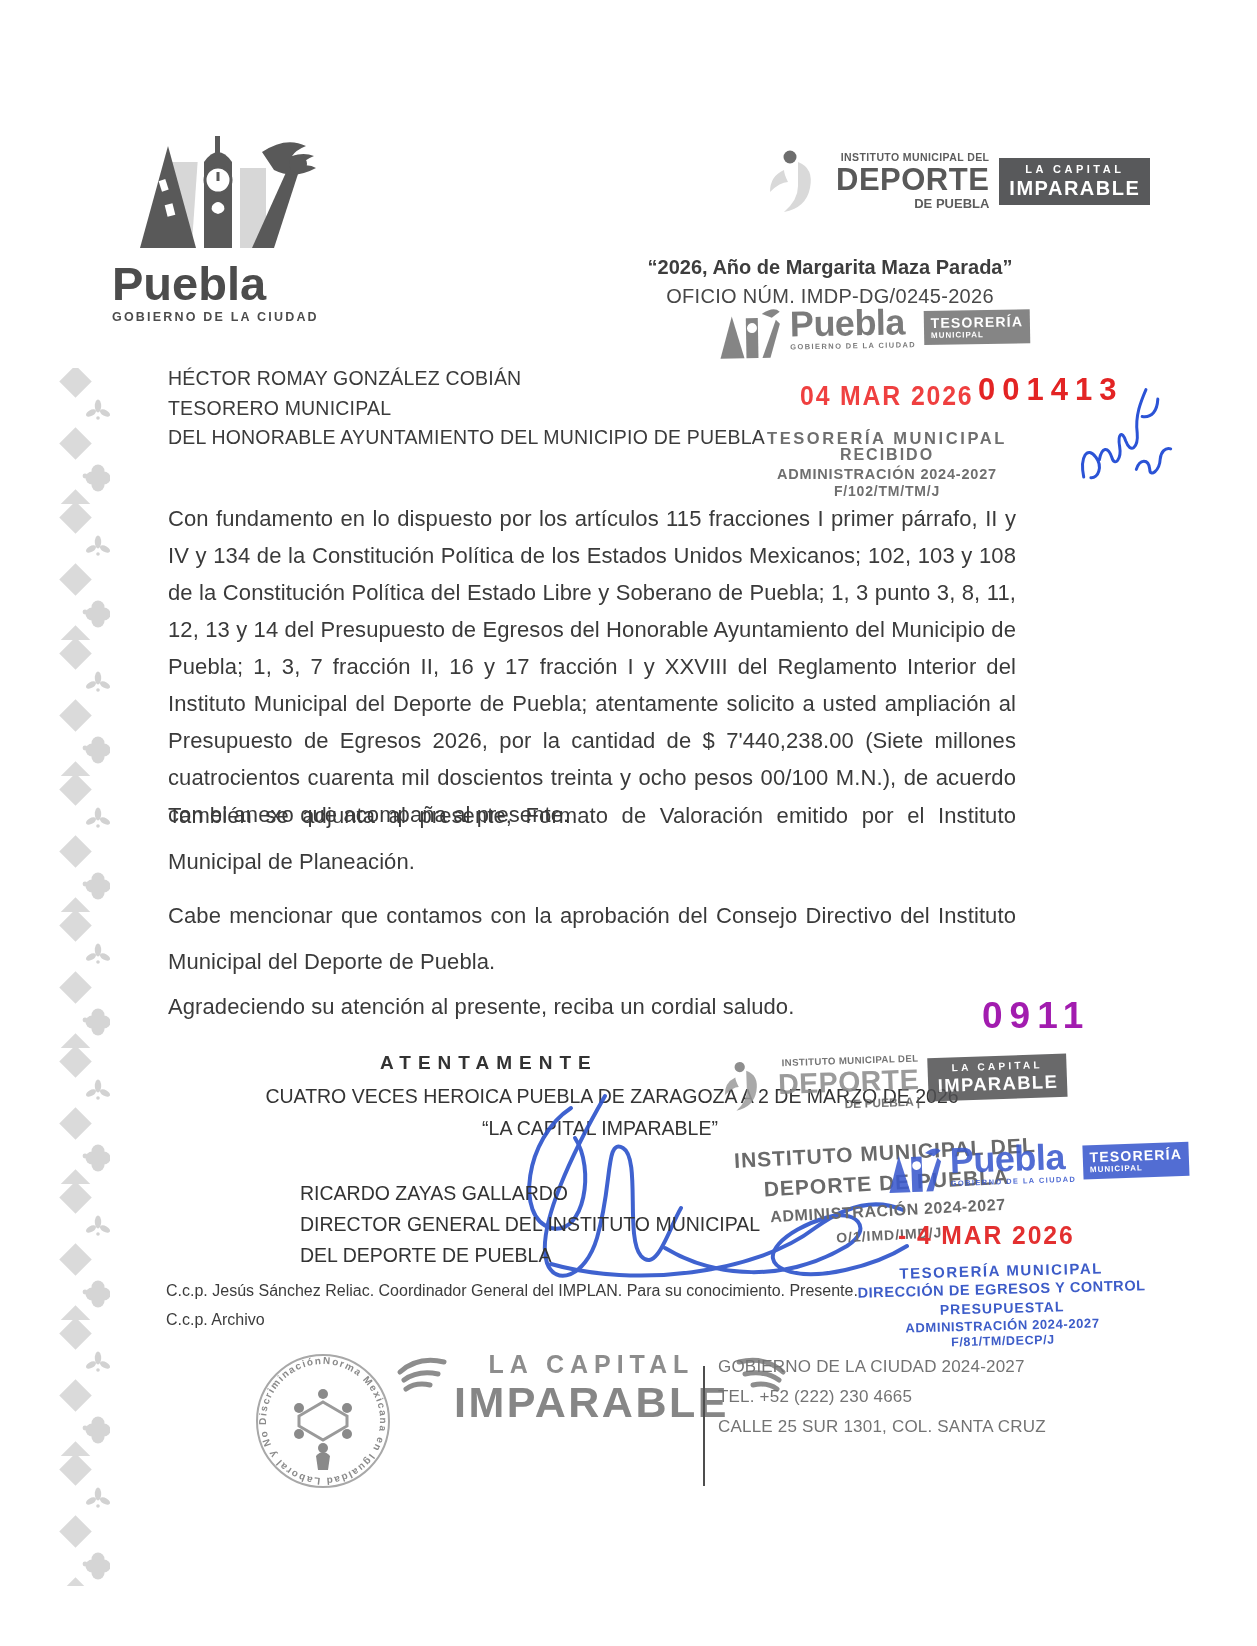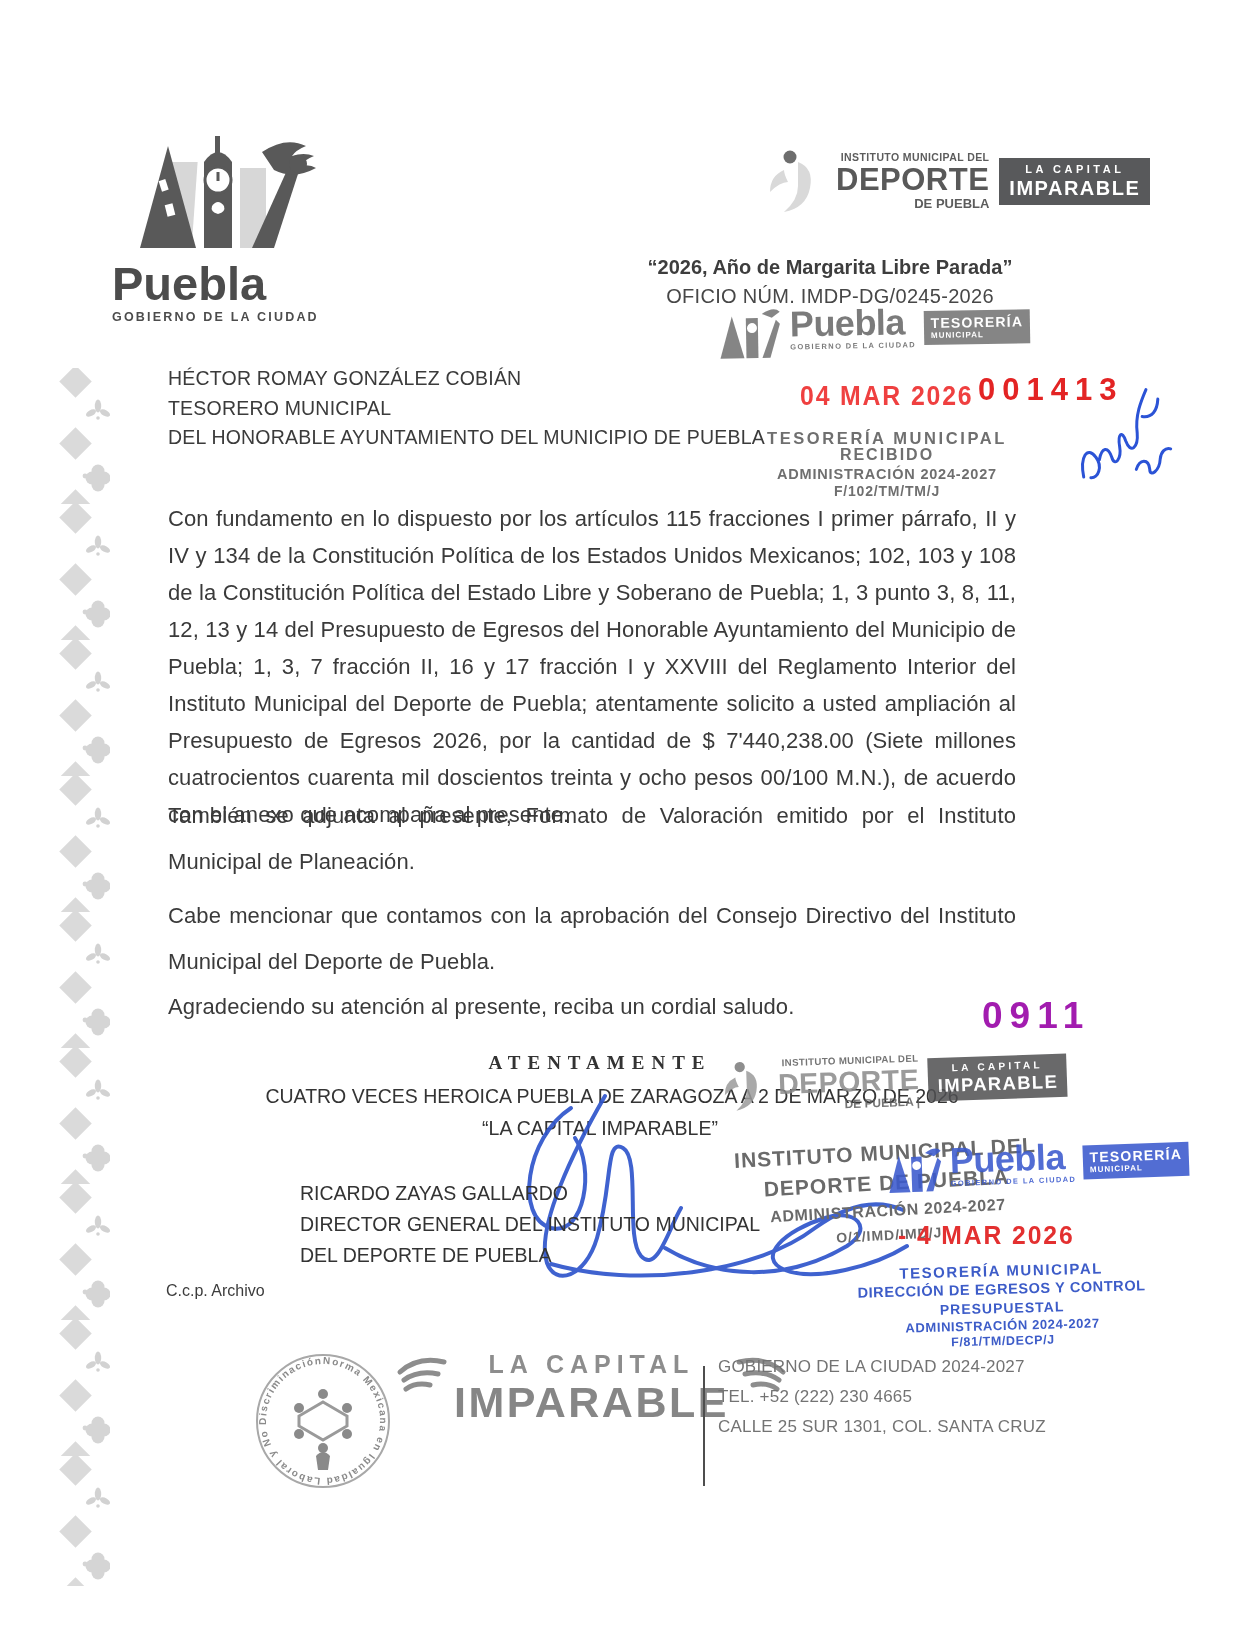--- a/index.html
+++ b/index.html
@@ -52,21 +52,21 @@
   .recv-stamp .r4{font-size:14px;font-weight:600;letter-spacing:.8px;margin-top:3px;}
 
   
   .para{left:168px;width:848px;font-size:22px;line-height:37px;color:#3a3a3a;text-align:justify;letter-spacing:.1px;}
   .p1{top:500px;}
   .p2{top:793px;line-height:46px;}
   .p3{top:893px;line-height:46px;}
   .p4{top:988px;}
 
   
-  .atentamente{left:380px;top:1052px;width:440px;text-align:center;font-size:19px;font-weight:600;letter-spacing:7px;color:#333;font-family:Liberation Serif, serif;}
+  .atentamente{left:380px;top:1052px;width:440px;text-align:left;font-size:19px;font-weight:600;letter-spacing:7px;color:#333;}
   .city-date{left:232px;top:1085px;width:760px;text-align:center;font-size:19.5px;font-weight:500;color:#343434;}
   .slogan{left:380px;top:1117px;width:440px;text-align:center;font-size:19.5px;font-weight:500;color:#343434;}
   .signer{left:300px;top:1178px;width:600px;font-size:19.5px;font-weight:500;color:#333;line-height:31px;}
 
   .imd-ghost{left:722px;top:1060px;transform:rotate(-2deg) scale(.92);transform-origin:left top;opacity:.85;}
   .red-folio-2{left:982px;top:995px;font-family:Liberation Sans, sans-serif;font-size:37px;font-weight:700;color:#a21caf;letter-spacing:7px;}
   .dept-stamp{left:712px;top:1142px;width:350px;text-align:center;color:#6a6a6a;line-height:1;transform:rotate(-3deg);}
   .dept-stamp .d1{font-size:21px;font-weight:600;letter-spacing:1px;}
   .dept-stamp .d2{font-size:21px;font-weight:600;letter-spacing:1px;margin-top:9px;}
   .dept-stamp .d3{font-size:16px;font-weight:600;letter-spacing:.6px;margin-top:10px;}
@@ -152,21 +152,21 @@
       <div class="imd-l1">INSTITUTO MUNICIPAL DEL</div>
       <div class="imd-l2">DEPORTE</div>
       <div class="imd-l3">DE PUEBLA</div>
     </div>
     <div class="imd-badge">
       <div class="b1">LA CAPITAL</div>
       <div class="b2">IMPARABLE</div>
     </div>
   </div>
 
-  <div class="abs year-legend">“2026, Año de Margarita Libre Parada”</div>
+  <div class="abs year-legend">“2026, Año de Margarita Maza Parada”</div>
   <div class="abs oficio-num">OFICIO NÚM. IMDP-DG/0245-2026</div>
 
   <div class="abs hdr-stamp gray-ink stamp">
     <svg width="66" height="58" viewBox="0 0 66 58" aria-hidden="true">
       <path d="M4,56 L16,14 L28,56 Z" fill="#6b6b6b"></path>
       <rect x="30" y="16" width="12" height="40" fill="#6b6b6b"></rect>
       <circle cx="36" cy="26" r="5" fill="#fff"></circle>
       <path d="M46,56 L60,18 L64,22 L54,56 Z" fill="#6b6b6b"></path>
       <path d="M46,12 q12,-8 18,-2 l-8,6 Z" fill="#6b6b6b"></path>
     </svg>
@@ -266,20 +266,21 @@
     </div>
     <div class="stamp-badge">
       <div class="s1">TESORERÍA</div>
       <div class="s2">MUNICIPAL</div>
     </div>
   </div>
 
   <div class="abs red-date-2">- 4 MAR 2026</div>
 
   <div class="abs ccp">
+    <div>C.c.p. Jesús Sánchez Reliac. Coordinador General del IMPLAN. Para su conocimiento. Presente.</div>
     <div>C.c.p. Archivo</div>
   </div>
 
   <div class="abs blue-tes-stamp">
     <div class="t1">TESORERÍA MUNICIPAL</div>
     <div class="t2">DIRECCIÓN DE EGRESOS Y CONTROL</div>
     <div class="t3">PRESUPUESTAL</div>
     <div class="t4">ADMINISTRACIÓN 2024-2027</div>
     <div class="t5">F/81/TM/DECP/J</div>
   </div>

